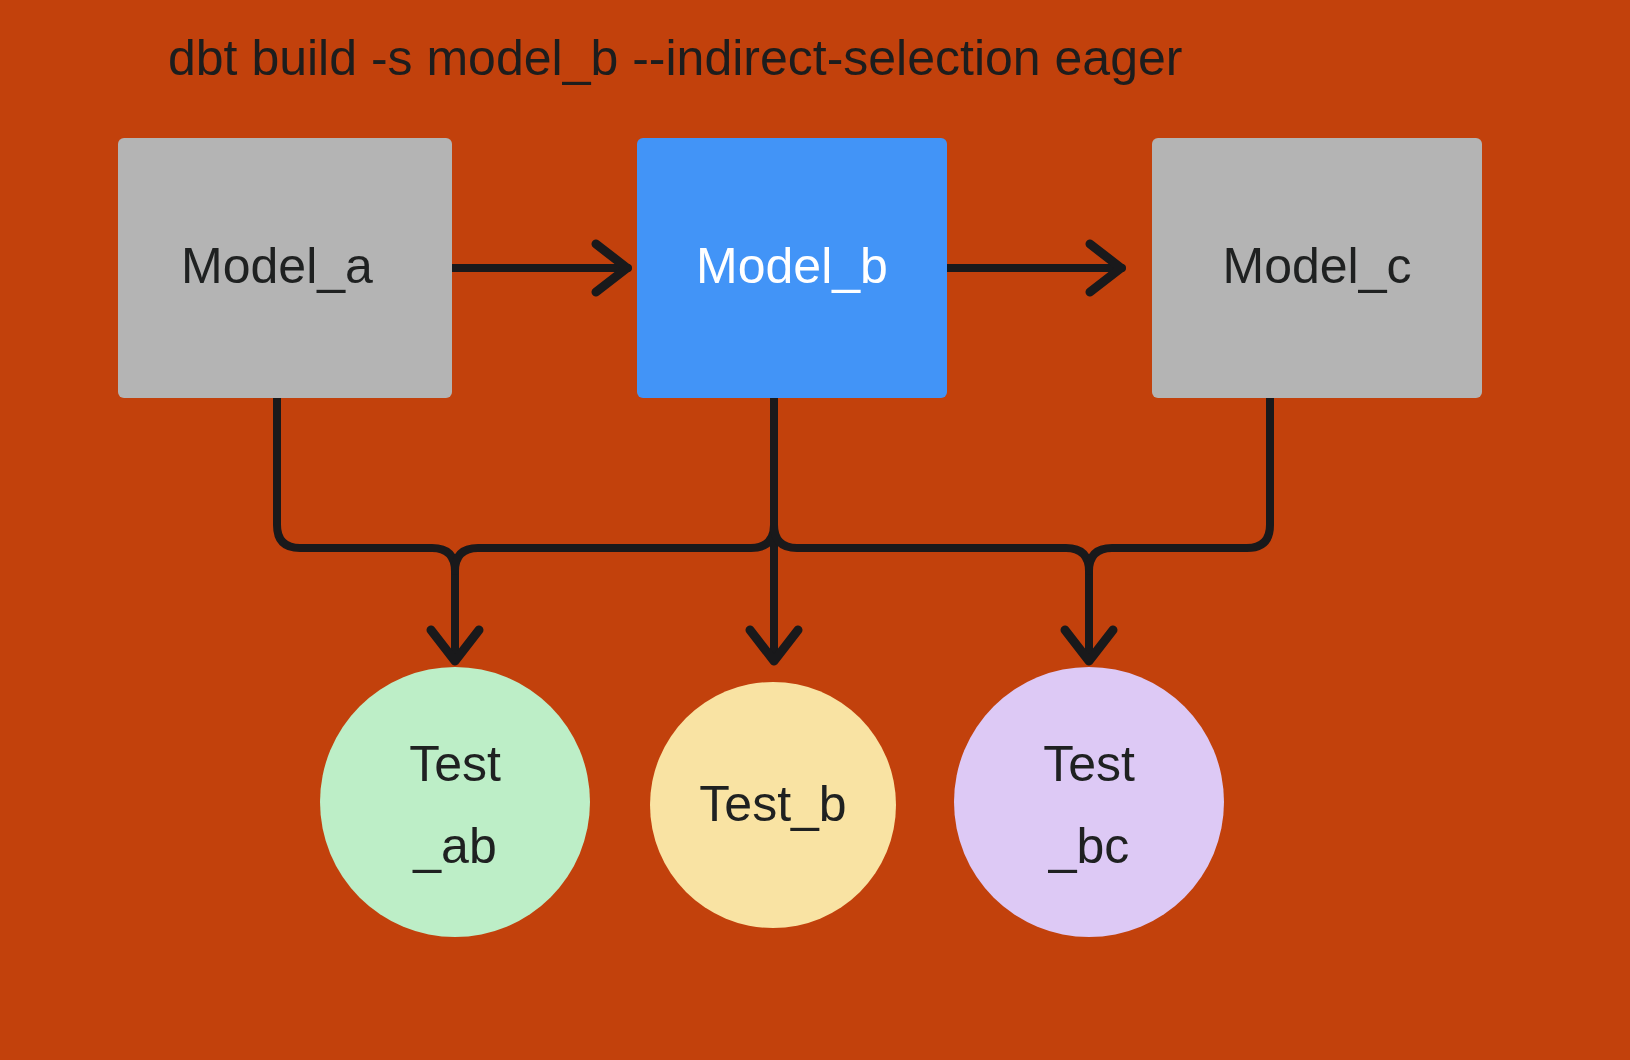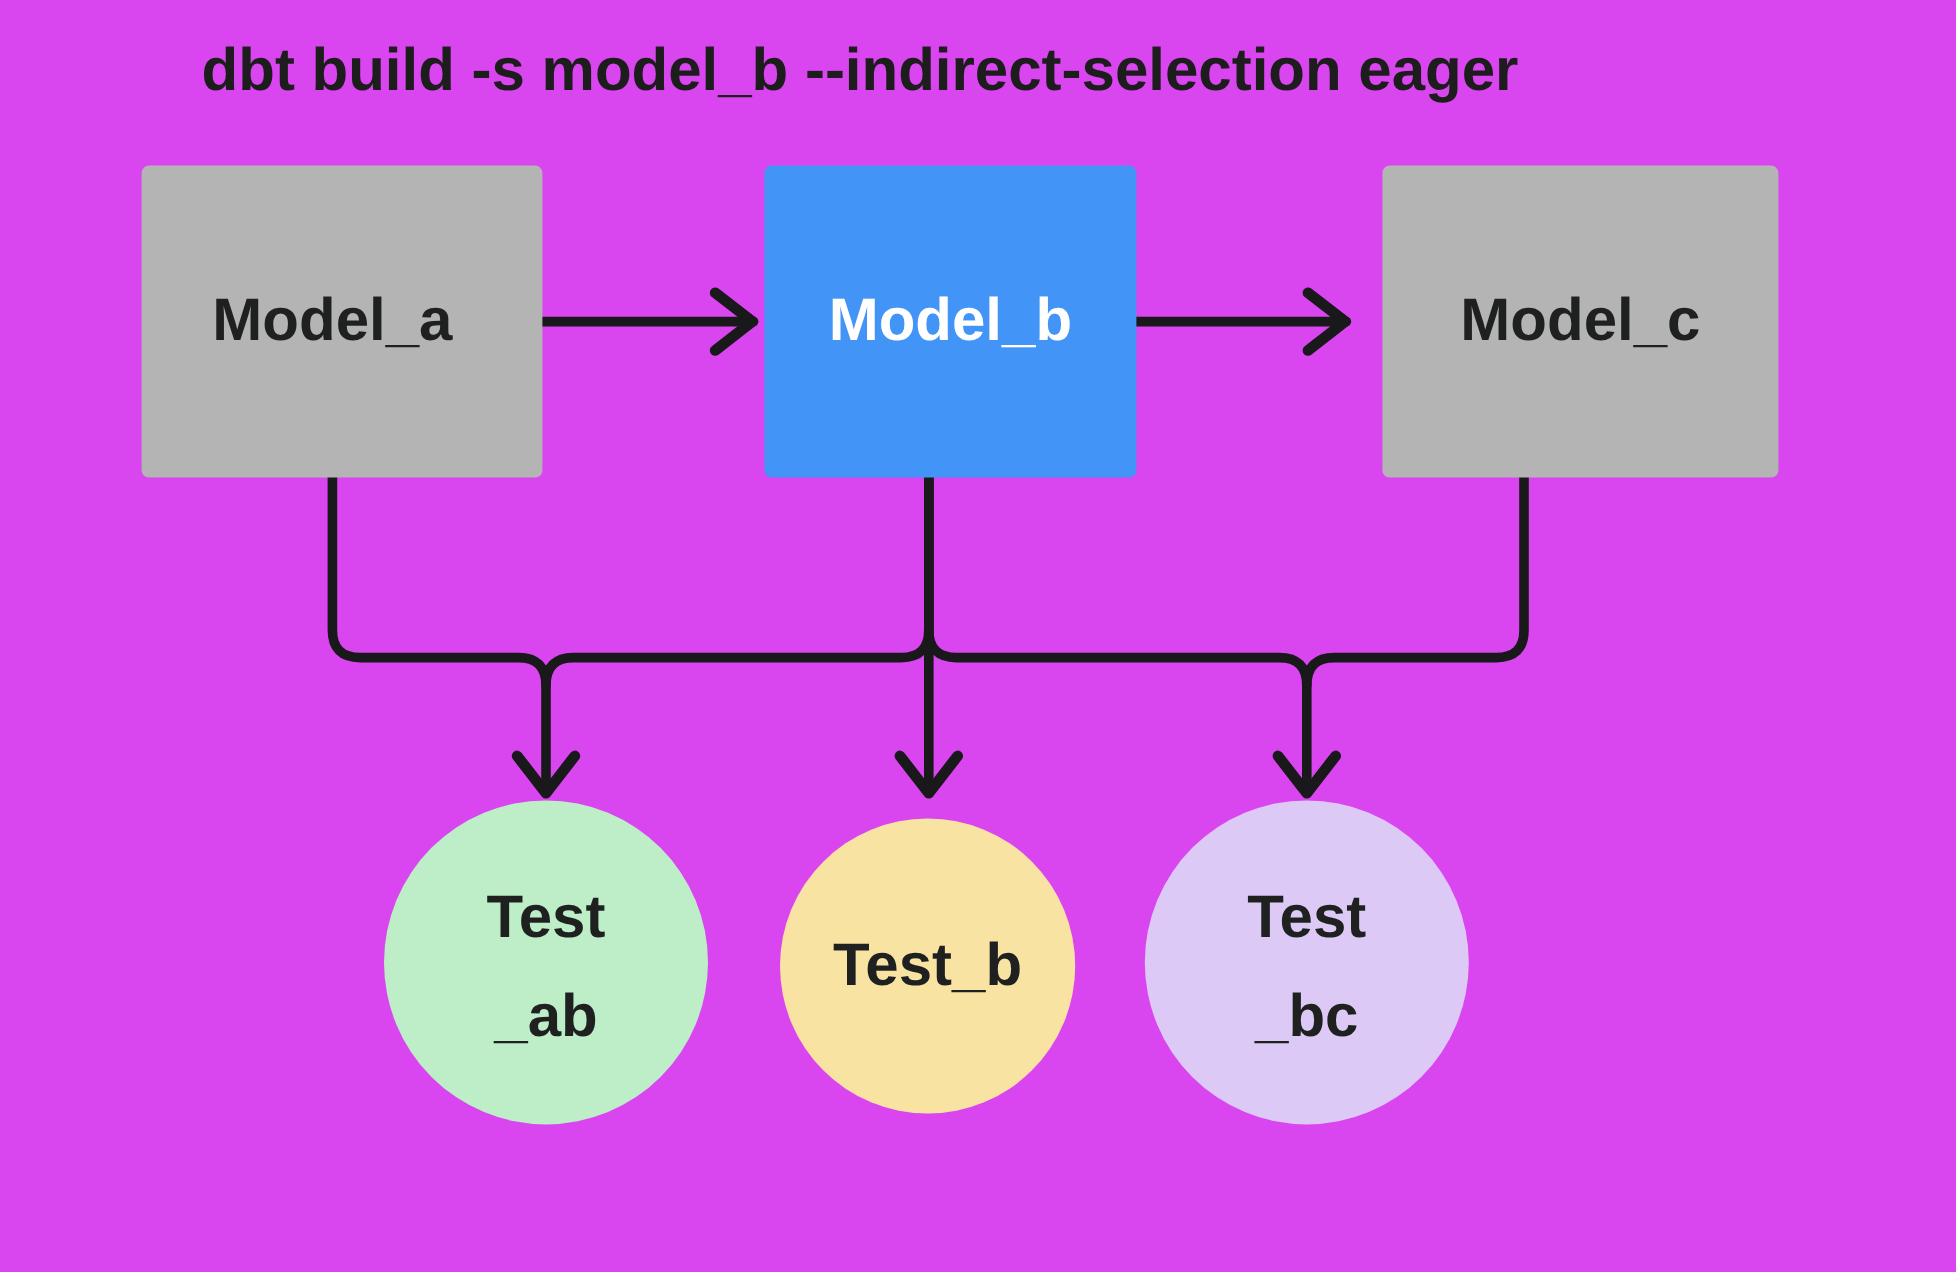--- a/index.html
+++ b/index.html
@@ -10,22 +10,21 @@
   body {
     width: 1630px;
     height: 1060px;
     font-family: "Liberation Sans", sans-serif;
     overflow: hidden;
   }
   #diagram-root {
     position: relative;
     width: 1630px;
     height: 1060px;
-    background: #d946ef;
-    font-weight: bold;
+    background: #c2410c;
   }
   svg.canvas {
     position: absolute;
     top: 0;
     left: 0;
     width: 1630px;
     height: 1060px;
   }
   .node-label {
     font-family: "Liberation Sans", sans-serif;

